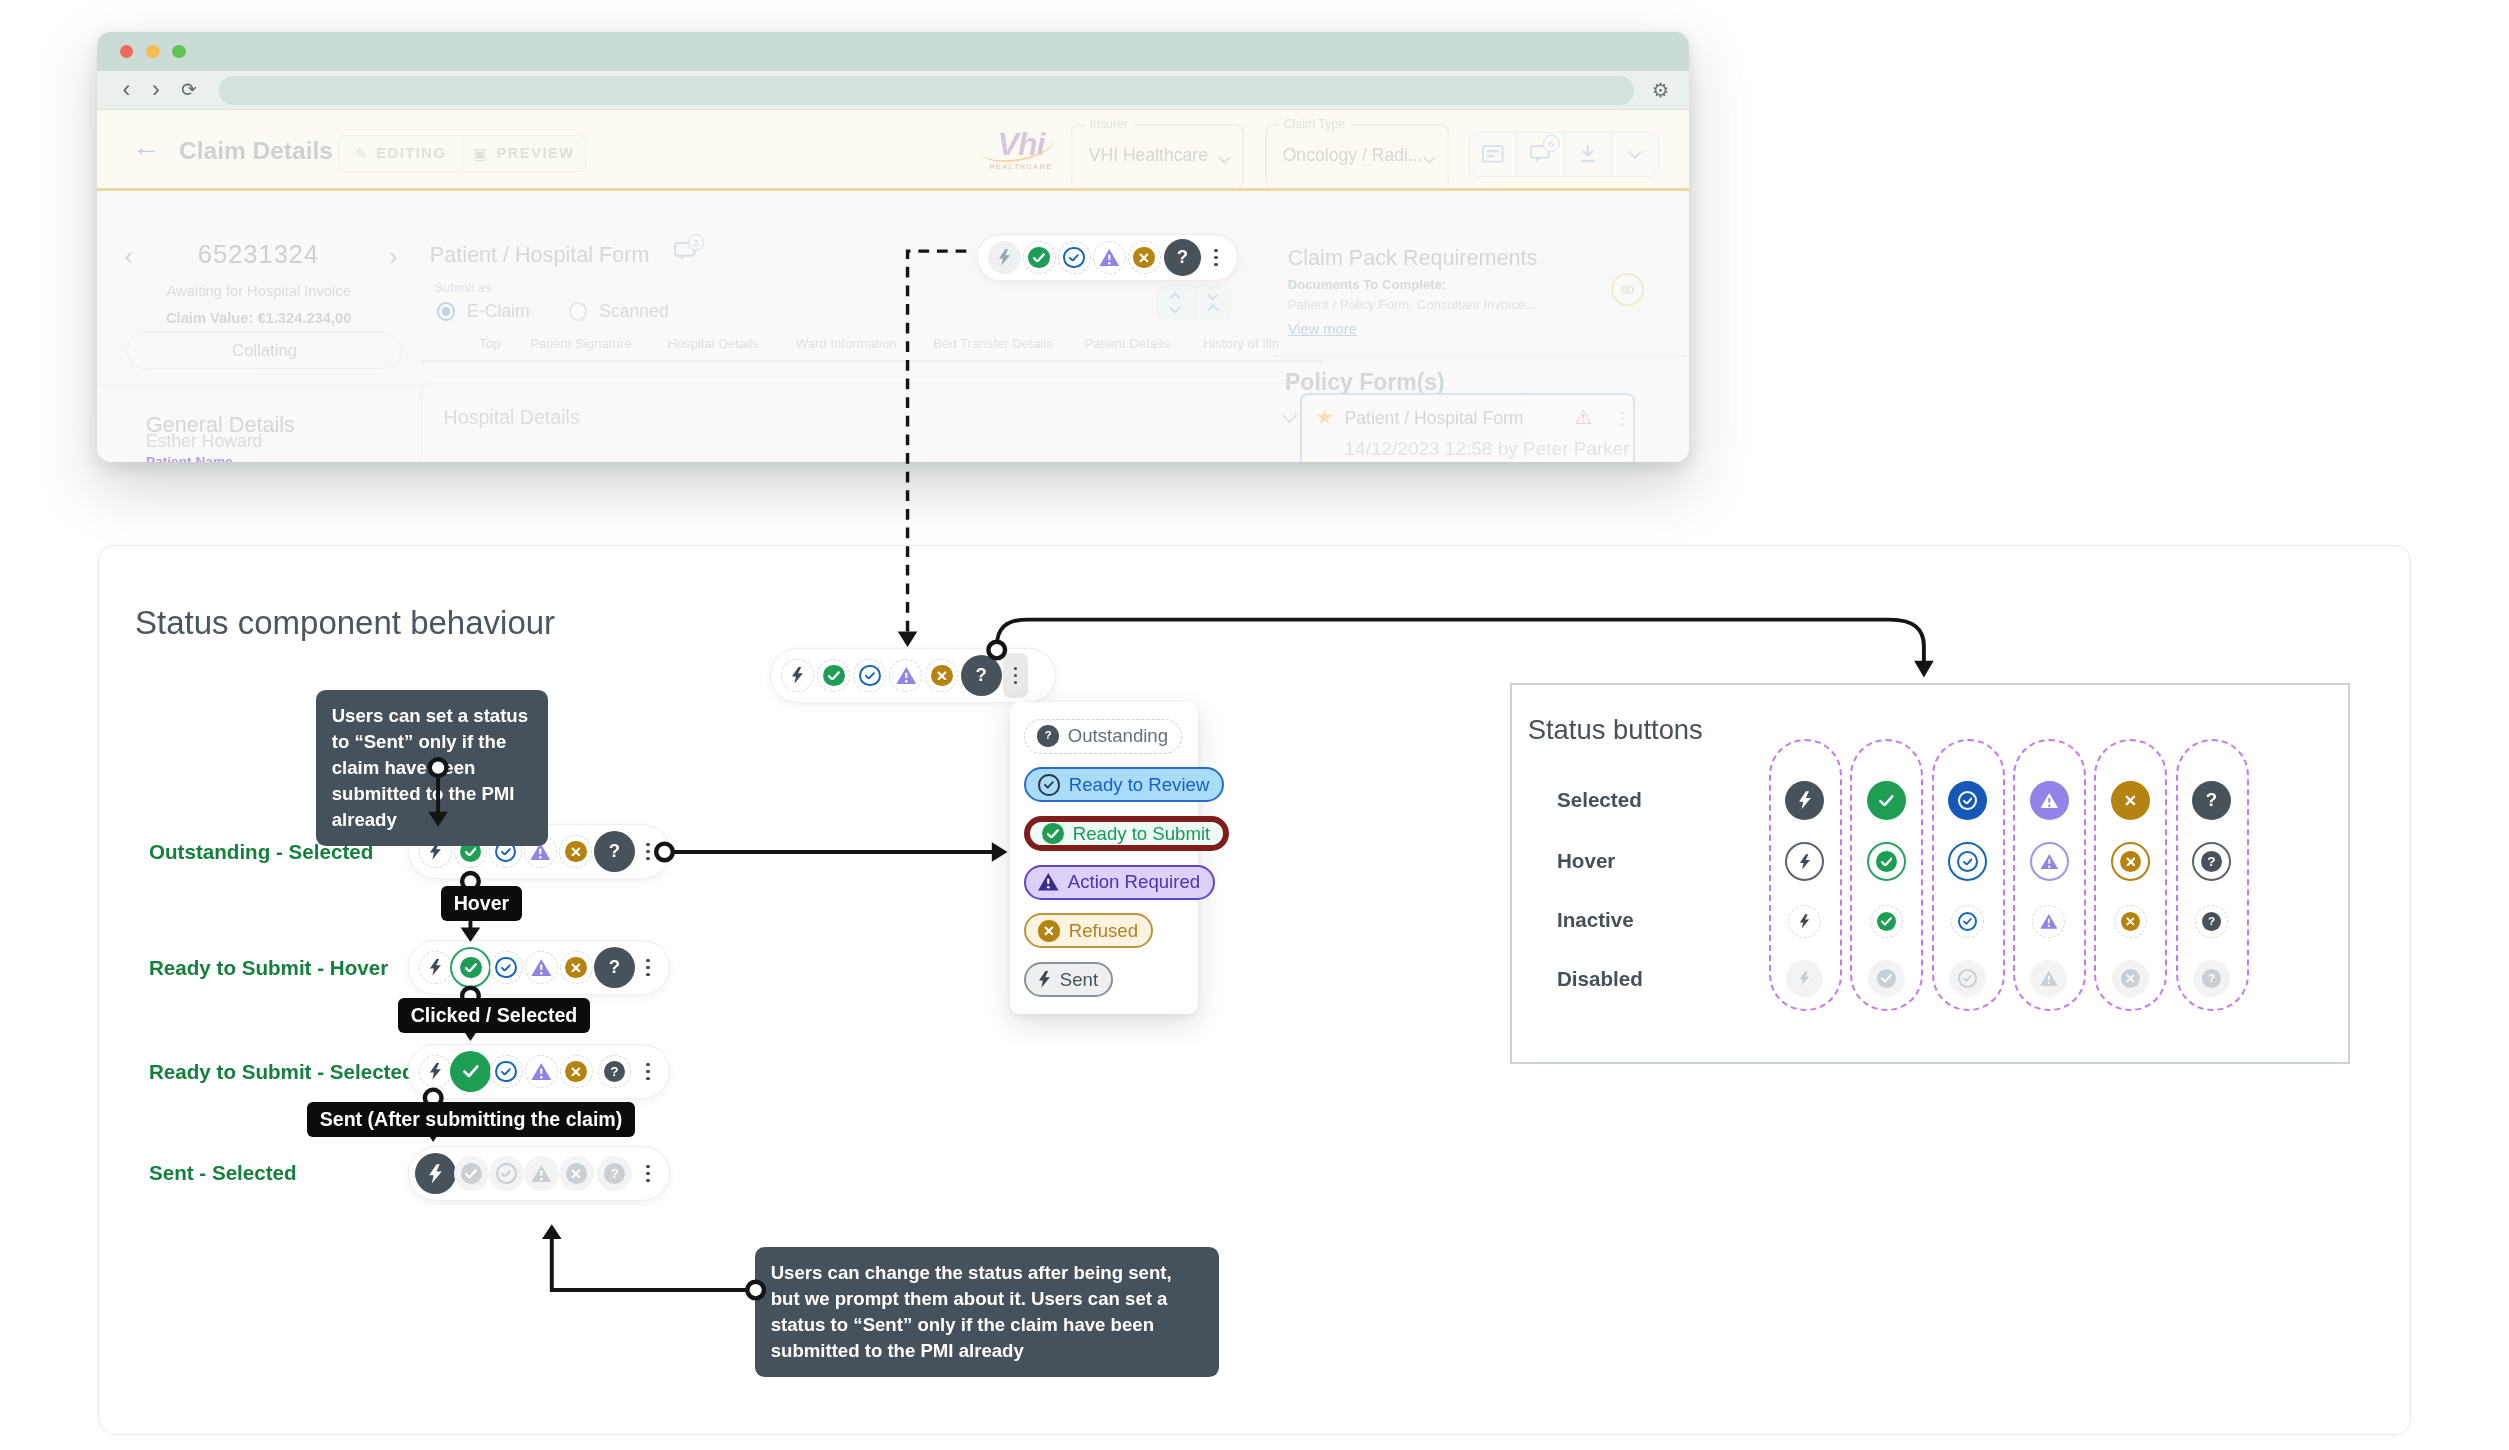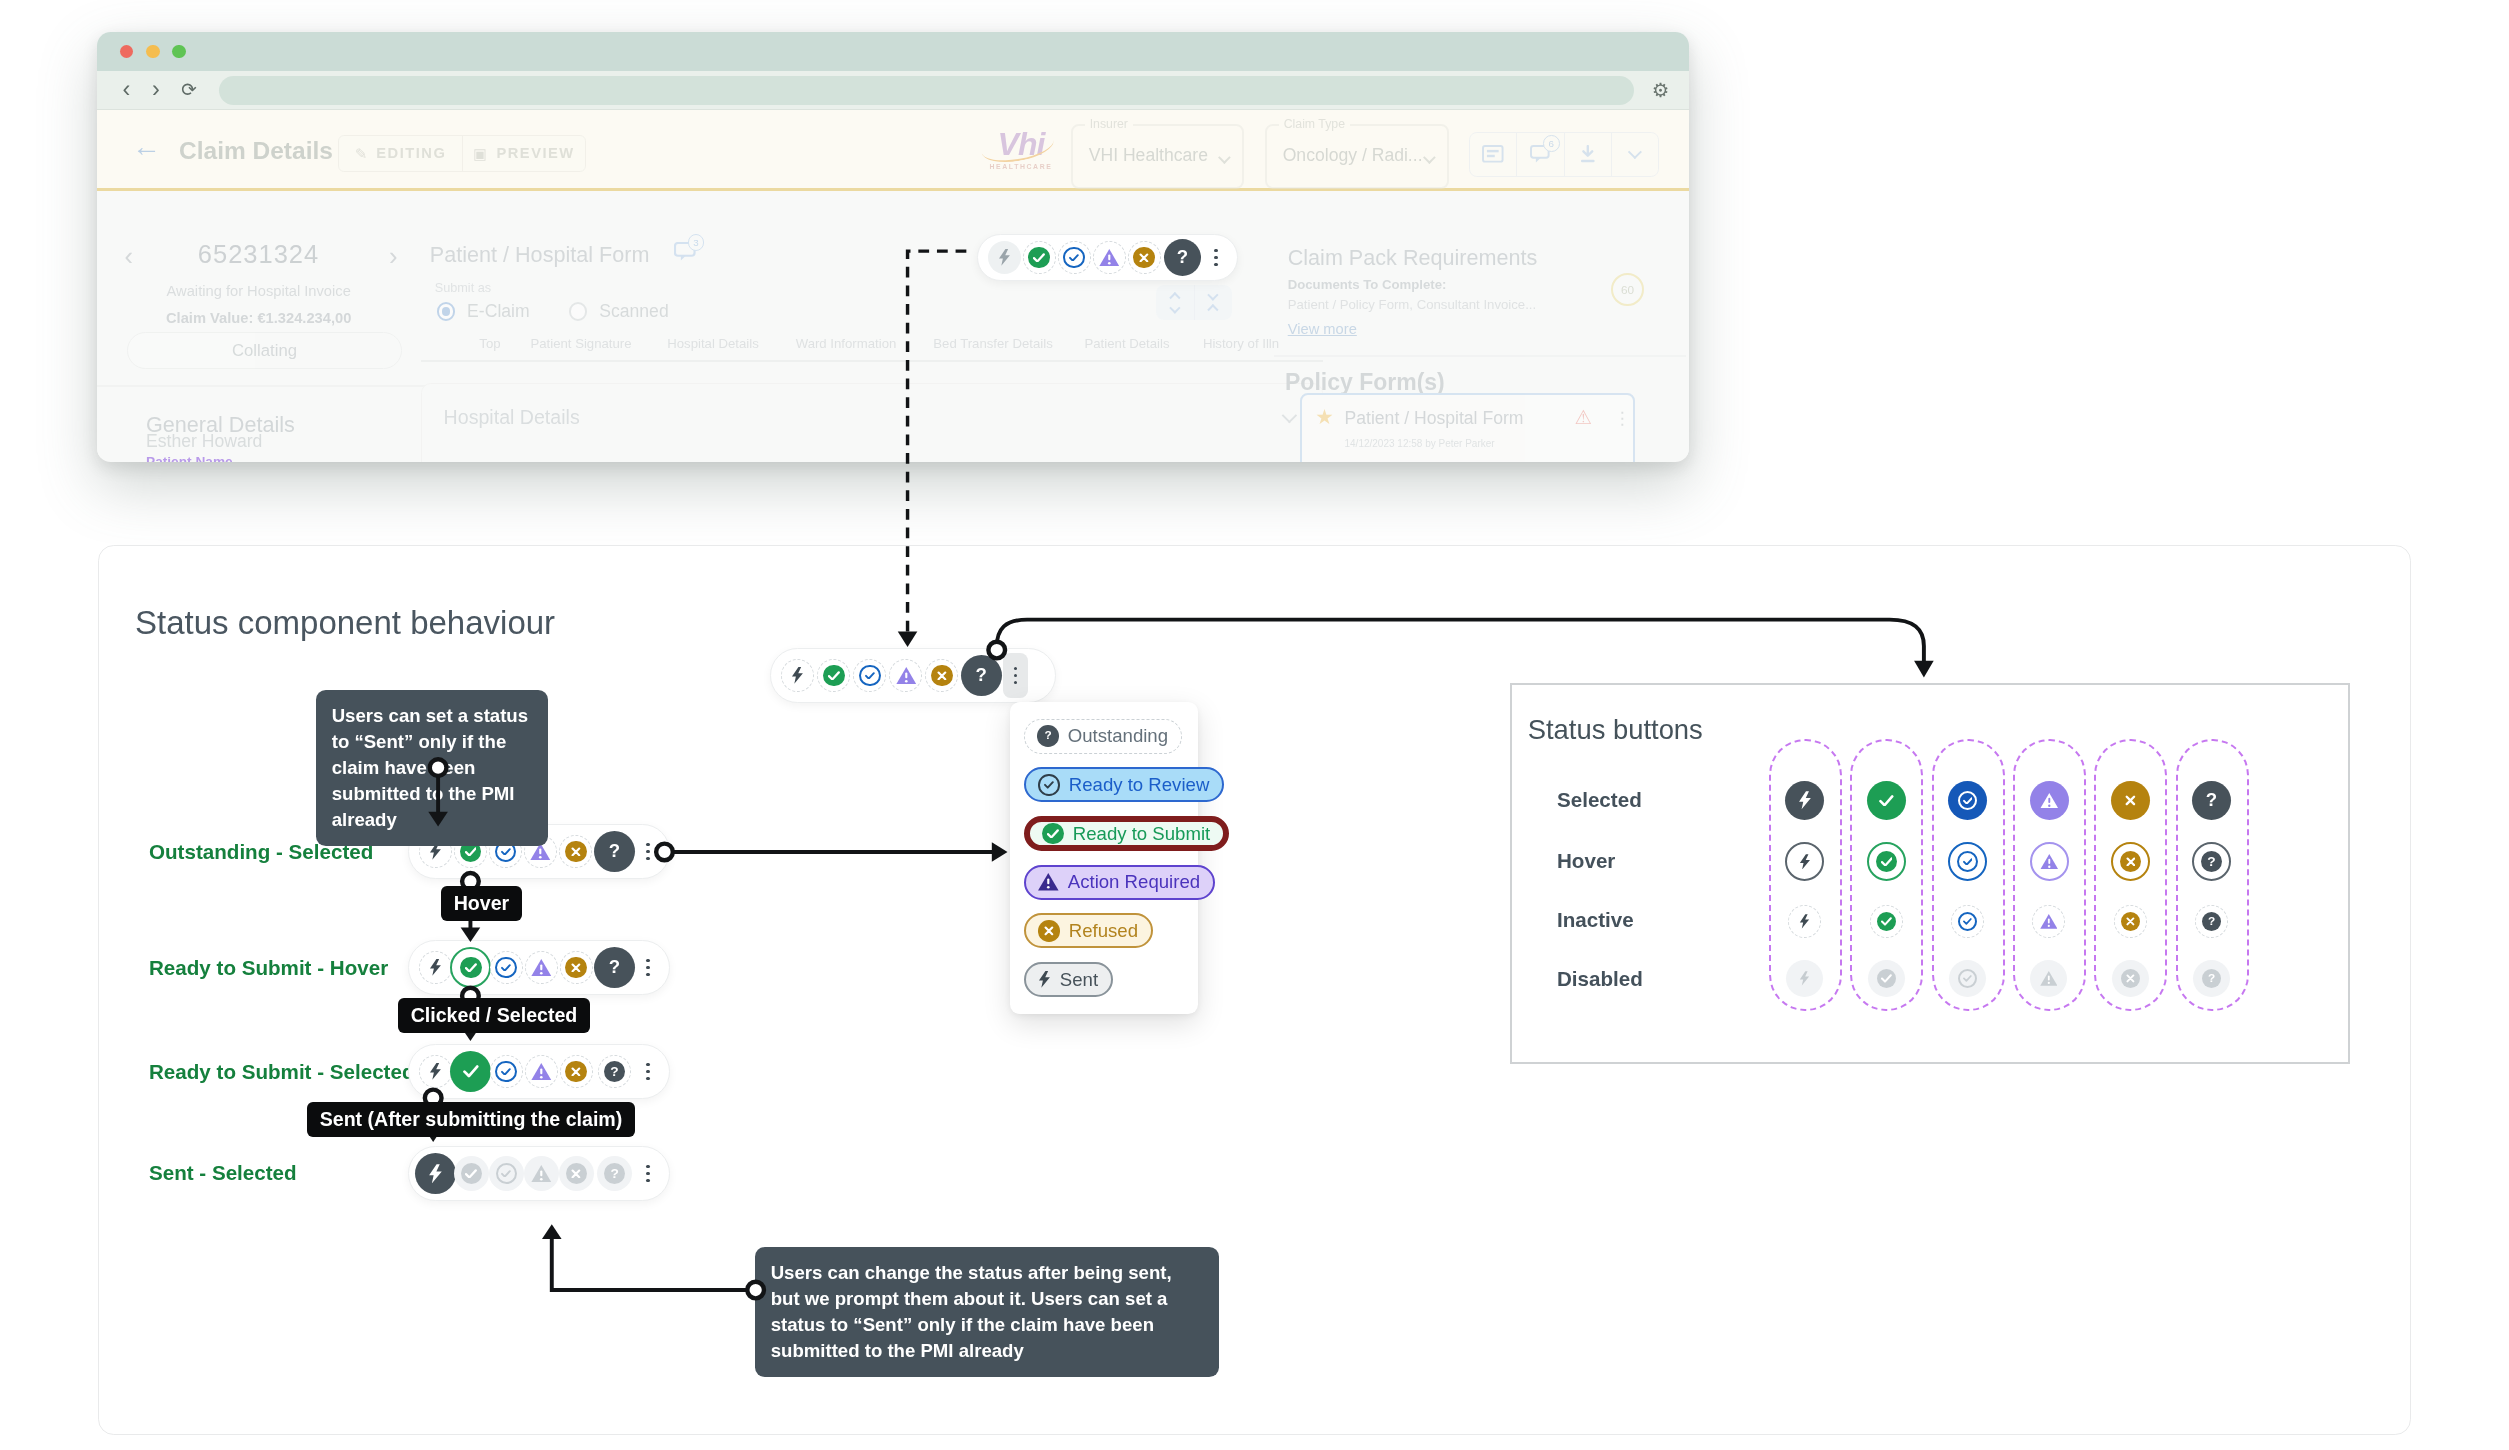--- a/index.html
+++ b/index.html
@@ -106,21 +106,21 @@
   .badge60 { position:absolute; left:337px; top:82px; width:33px; height:33px; border:2px solid #EADB8F; border-radius:50%;
     display:flex; align-items:center; justify-content:center; font-size:11.8px; color:#B8BEA9; }
   .viewmore { position:absolute; left:13.7px; top:130px; font-size:14.7px; color:#8FAFD0; text-decoration:underline; }
   .rdiv { position:absolute; left:0; top:164px; width:412px; height:1.5px; background:#ECEDED; }
   .policy { position:absolute; left:11px; top:178px; font-size:23px; font-weight:700; color:#AAB1B5; }
   .pcard { position:absolute; left:25.5px; top:202px; width:335px; height:88px; border:2px solid #AFCBE9; border-radius:7.8px; background:#FDFDFC; }
   .star { position:absolute; left:13.7px; top:9.8px; font-size:20.6px; color:#F2C464; }
   .pctitle { position:absolute; left:43px; top:12.7px; font-size:17.6px; color:#A9B0B4; }
   .warn { position:absolute; left:273px; top:10.8px; font-size:19.6px; color:#EB8D86; }
   .pcdots { position:absolute; left:312px; top:12.7px; font-size:17.6px; color:#BBC1C4; }
-  .pcmeta { position:absolute; left:43px; top:43px; font-size:10px; color:#C4C9CC; }
+  .pcmeta { position:absolute; left:43px; top:43px; font-size:19px; color:#C4C9CC; }
 
   
   .statuspill { position:absolute; display:flex; align-items:center; background:#fff;
     border:1.5px solid #ECEEEF; border-radius:27.4px; padding:0 8.8px; z-index:4;
     box-shadow:0 2.9px 9.8px rgba(0,0,0,.05); }
   .slot { width:36px; display:flex; justify-content:center; }
   .slotq { width:43px; display:flex; justify-content:center; }
   .slotd { width:25.5px; display:flex; justify-content:center; }
   #toppill { left:977px; top:234px; width:261px; height:47px; }
   .dotsbox { width:37px; height:45px; border-radius:7.8px; background:#E7E9EA; display:flex; align-items:center; justify-content:center; }

